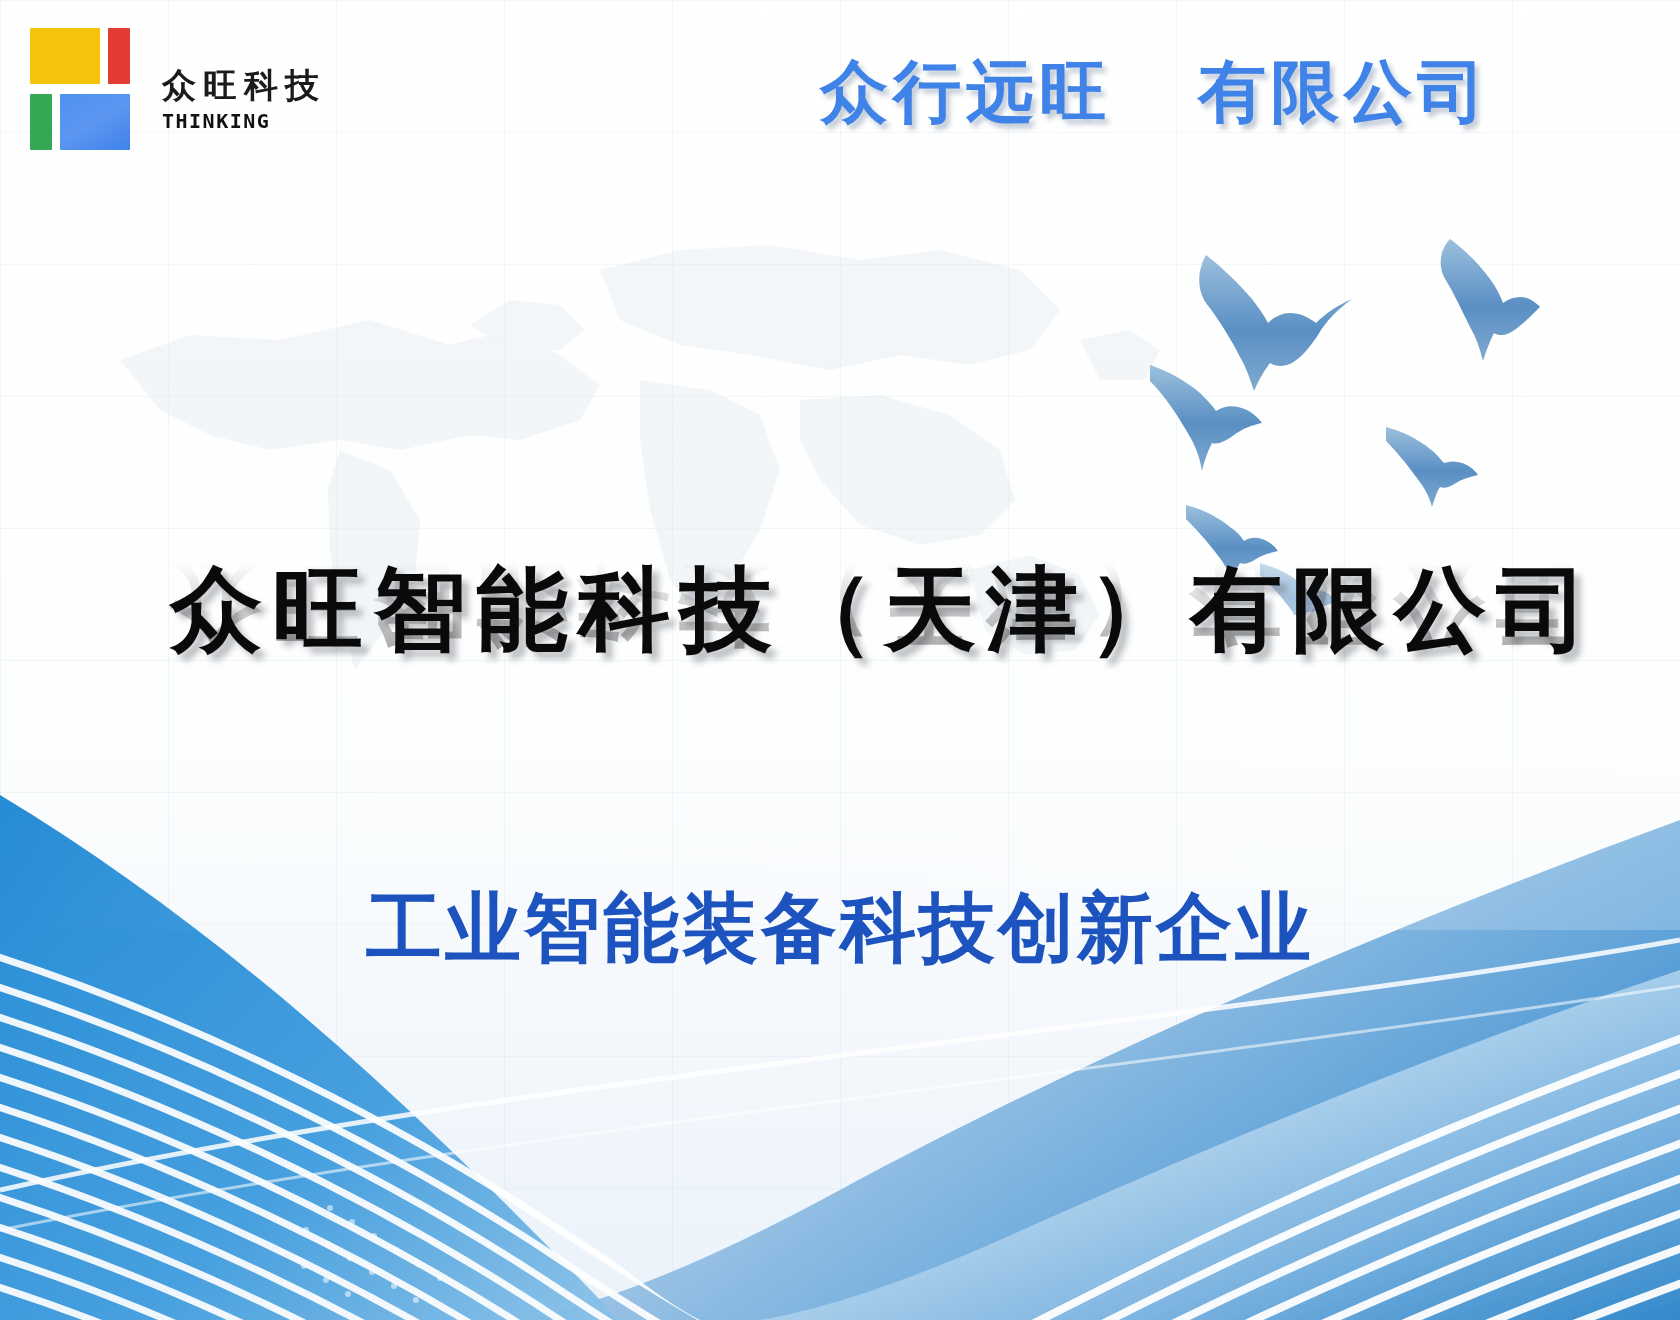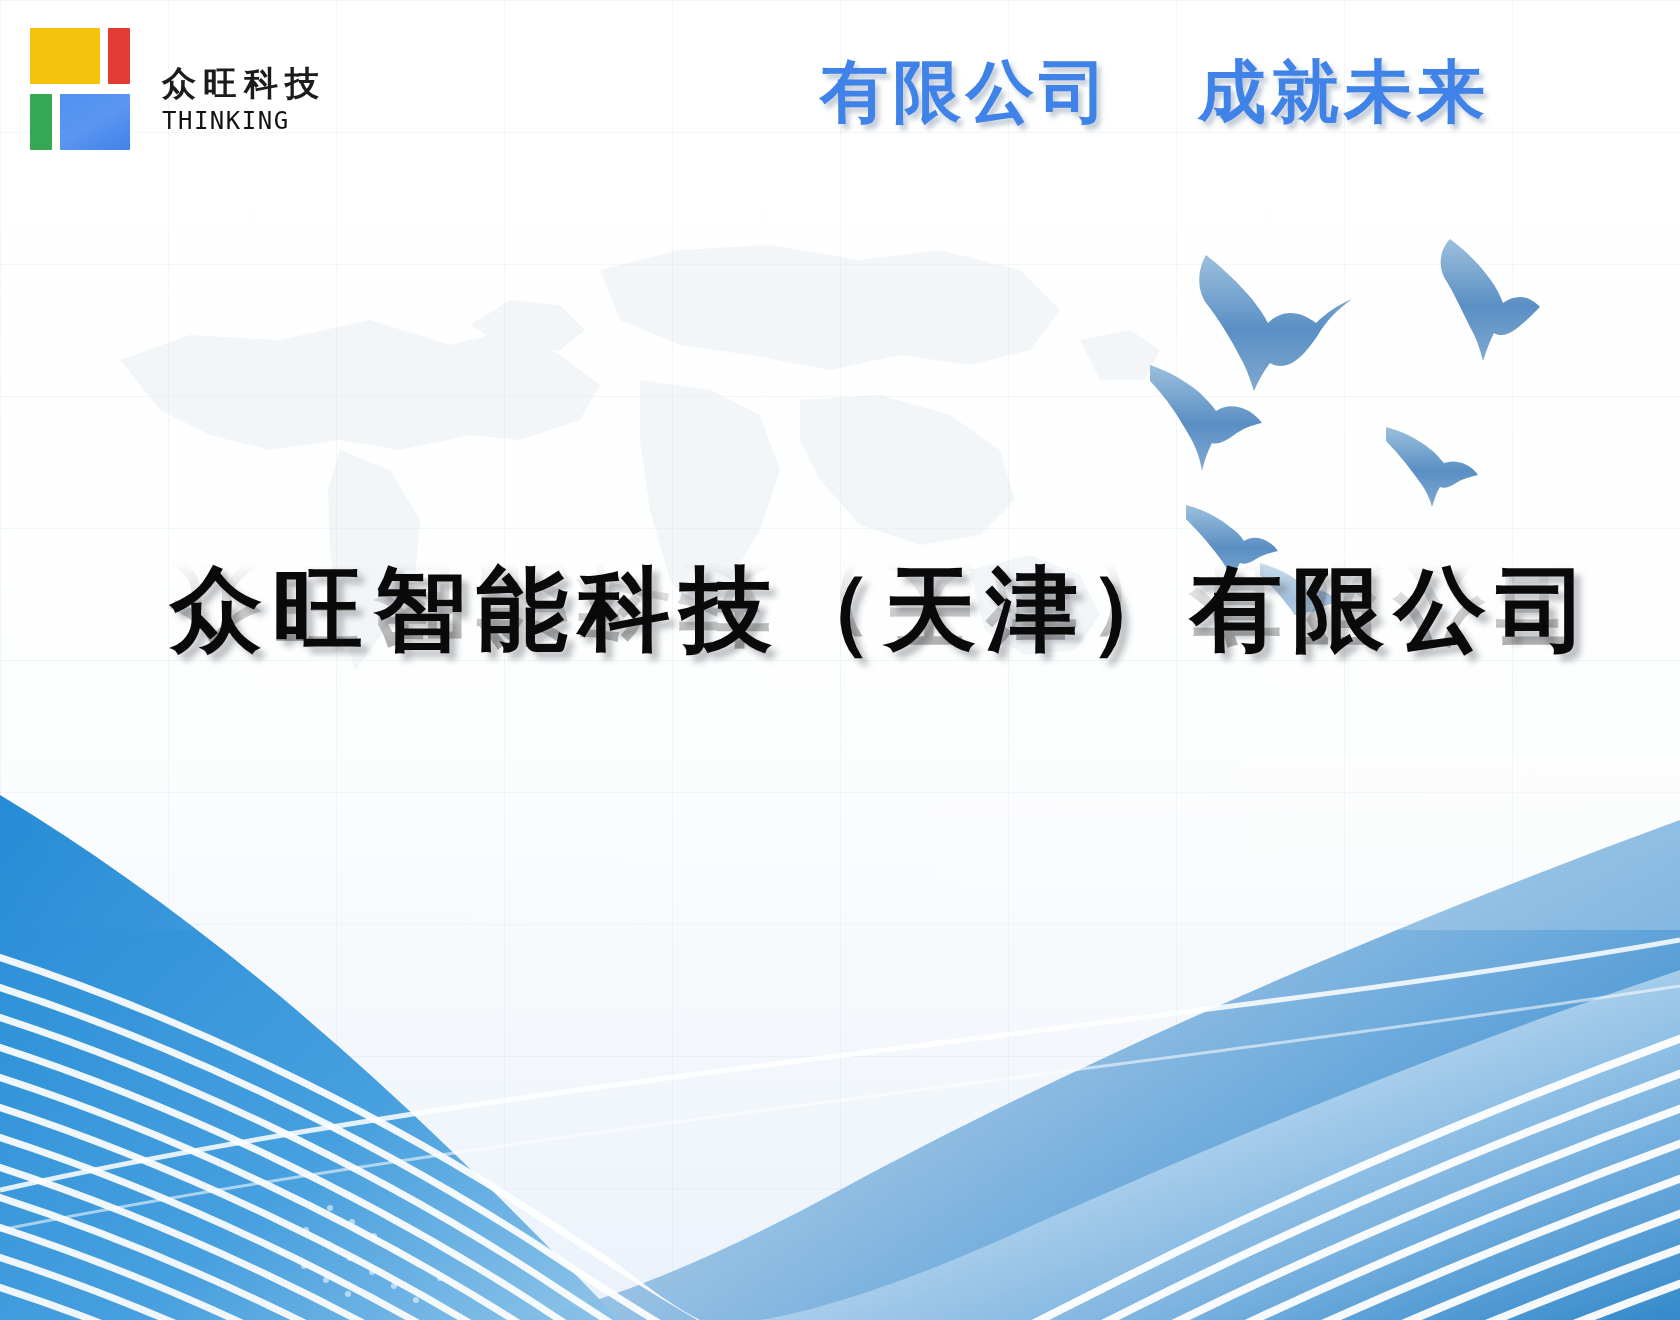--- a/index.html
+++ b/index.html
@@ -88,22 +88,22 @@
   }
   .logo-cn {
     font-size: 34px;
     font-weight: 700;
     color: #1b1b1b;
     letter-spacing: 7px;
     line-height: 1;
     font-family: "DejaVu Sans", "Liberation Sans", sans-serif;
   }
   .logo-en {
-    font-size: 24px;
-    font-weight: 400;
+    font-size: 20px;
+    font-weight: 700;
     color: #121212;
     letter-spacing: 1.5px;
     line-height: 1;
     font-family: "DejaVu Sans Mono", "Liberation Mono", monospace;
   }
 
   .tagline {
     position: absolute;
     right: 190px;
     top: 58px;
@@ -224,21 +224,21 @@
         <i class="lm-red"></i>
         <i class="lm-green"></i>
         <i class="lm-blue"></i>
       </div>
       <div class="logo-text">
         <div class="logo-cn">众旺科技</div>
         <div class="logo-en">THINKING</div>
       </div>
     </div>
 
-    <div class="tagline">有限公司   成就未来</div>
+    <div class="tagline">众行远旺   有限公司</div>
   </div>
 
   <div class="birds">
     <svg viewBox="0 0 440 420" xmlns="http://www.w3.org/2000/svg">
       <defs>
         <linearGradient id="bg1" x1="0" y1="0" x2="0" y2="1">
           <stop offset="0%" stop-color="#9cc0dd"></stop>
           <stop offset="55%" stop-color="#5a8fc4"></stop>
           <stop offset="100%" stop-color="#7fa9cf"></stop>
         </linearGradient>
@@ -283,20 +283,21 @@
                  C143 404 133 392 120 380 Z" opacity="0.55"></path>
       </g>
     </svg>
   </div>
 
   <div class="title-wrap">
     <div class="main-title">众旺智能科技（天津）有限公司</div>
     <div class="main-title-reflection" aria-hidden="true">众旺智能科技（天津）有限公司</div>
   </div>
 
+  <div class="subtitle">工业智能装备科技创新企业</div>
 
   <div class="deco">
     <svg viewBox="0 0 1680 560" xmlns="http://www.w3.org/2000/svg" preserveAspectRatio="none">
       <defs>
         <linearGradient id="swA" x1="0" y1="0" x2="1" y2="1">
           <stop offset="0%" stop-color="#1a86d4"></stop>
           <stop offset="60%" stop-color="#3e9bdd"></stop>
           <stop offset="100%" stop-color="#8cc2e8"></stop>
         </linearGradient>
         <linearGradient id="swB" x1="0.1" y1="0" x2="1" y2="1">

